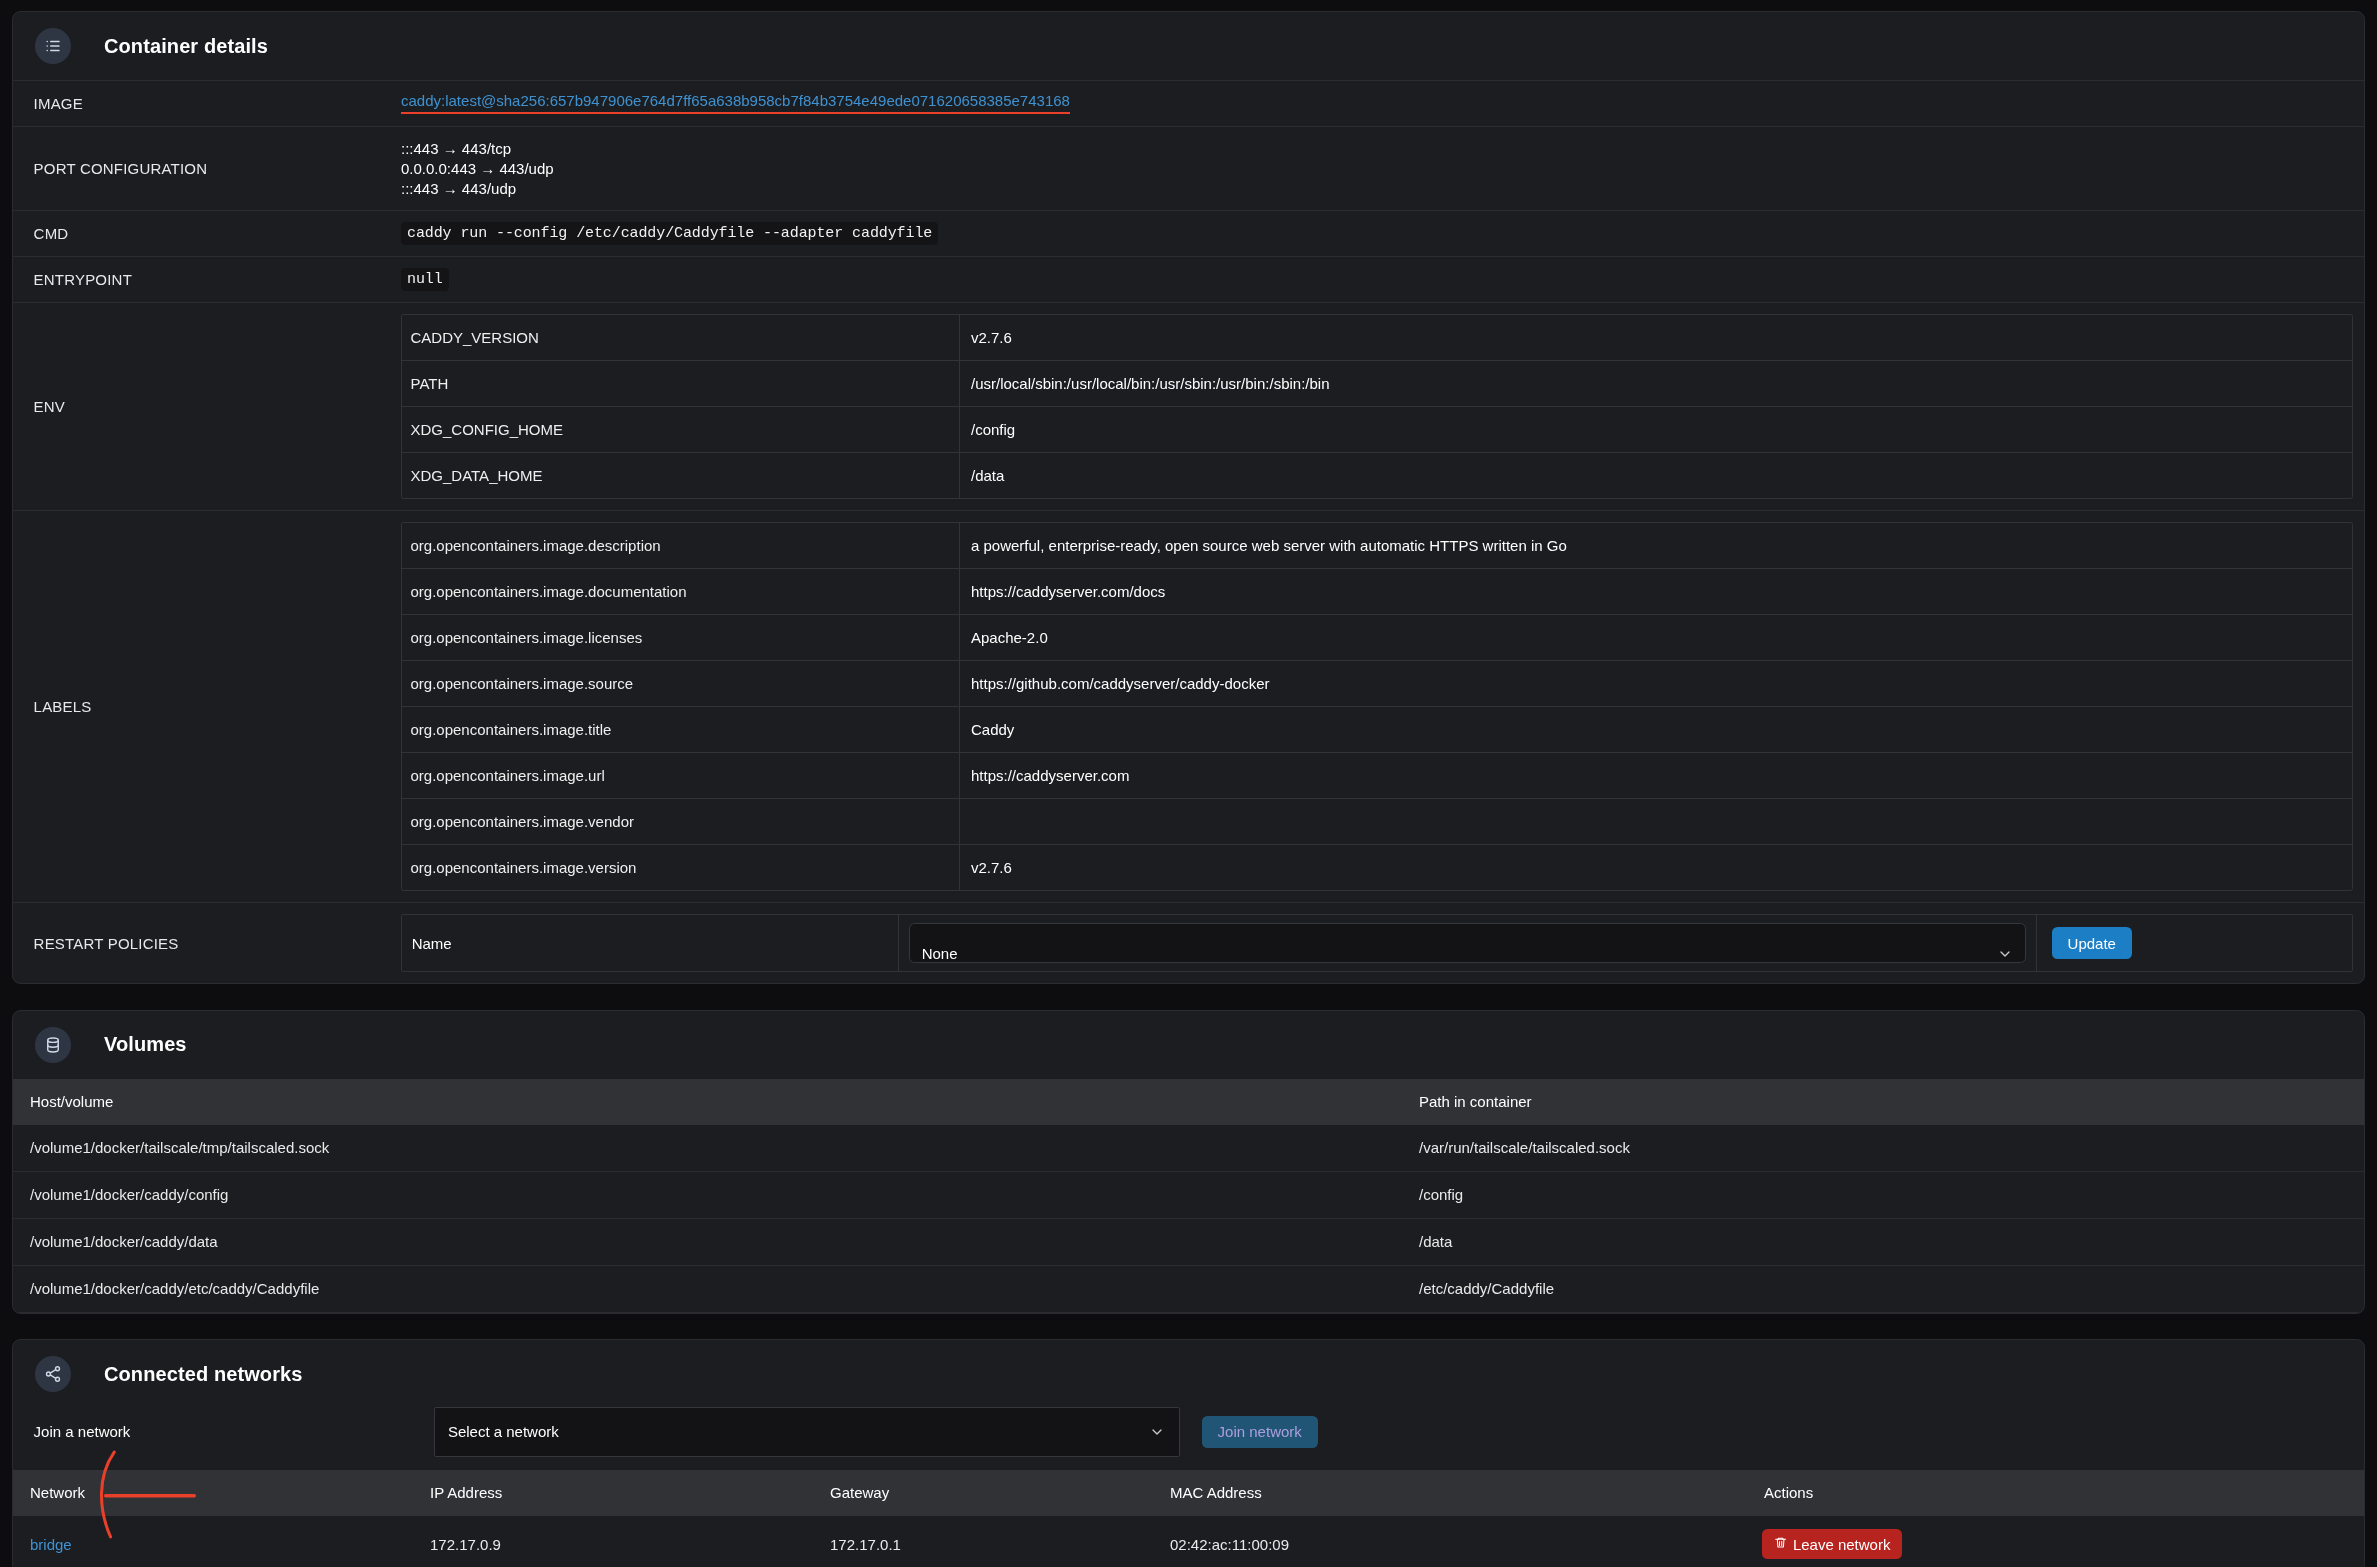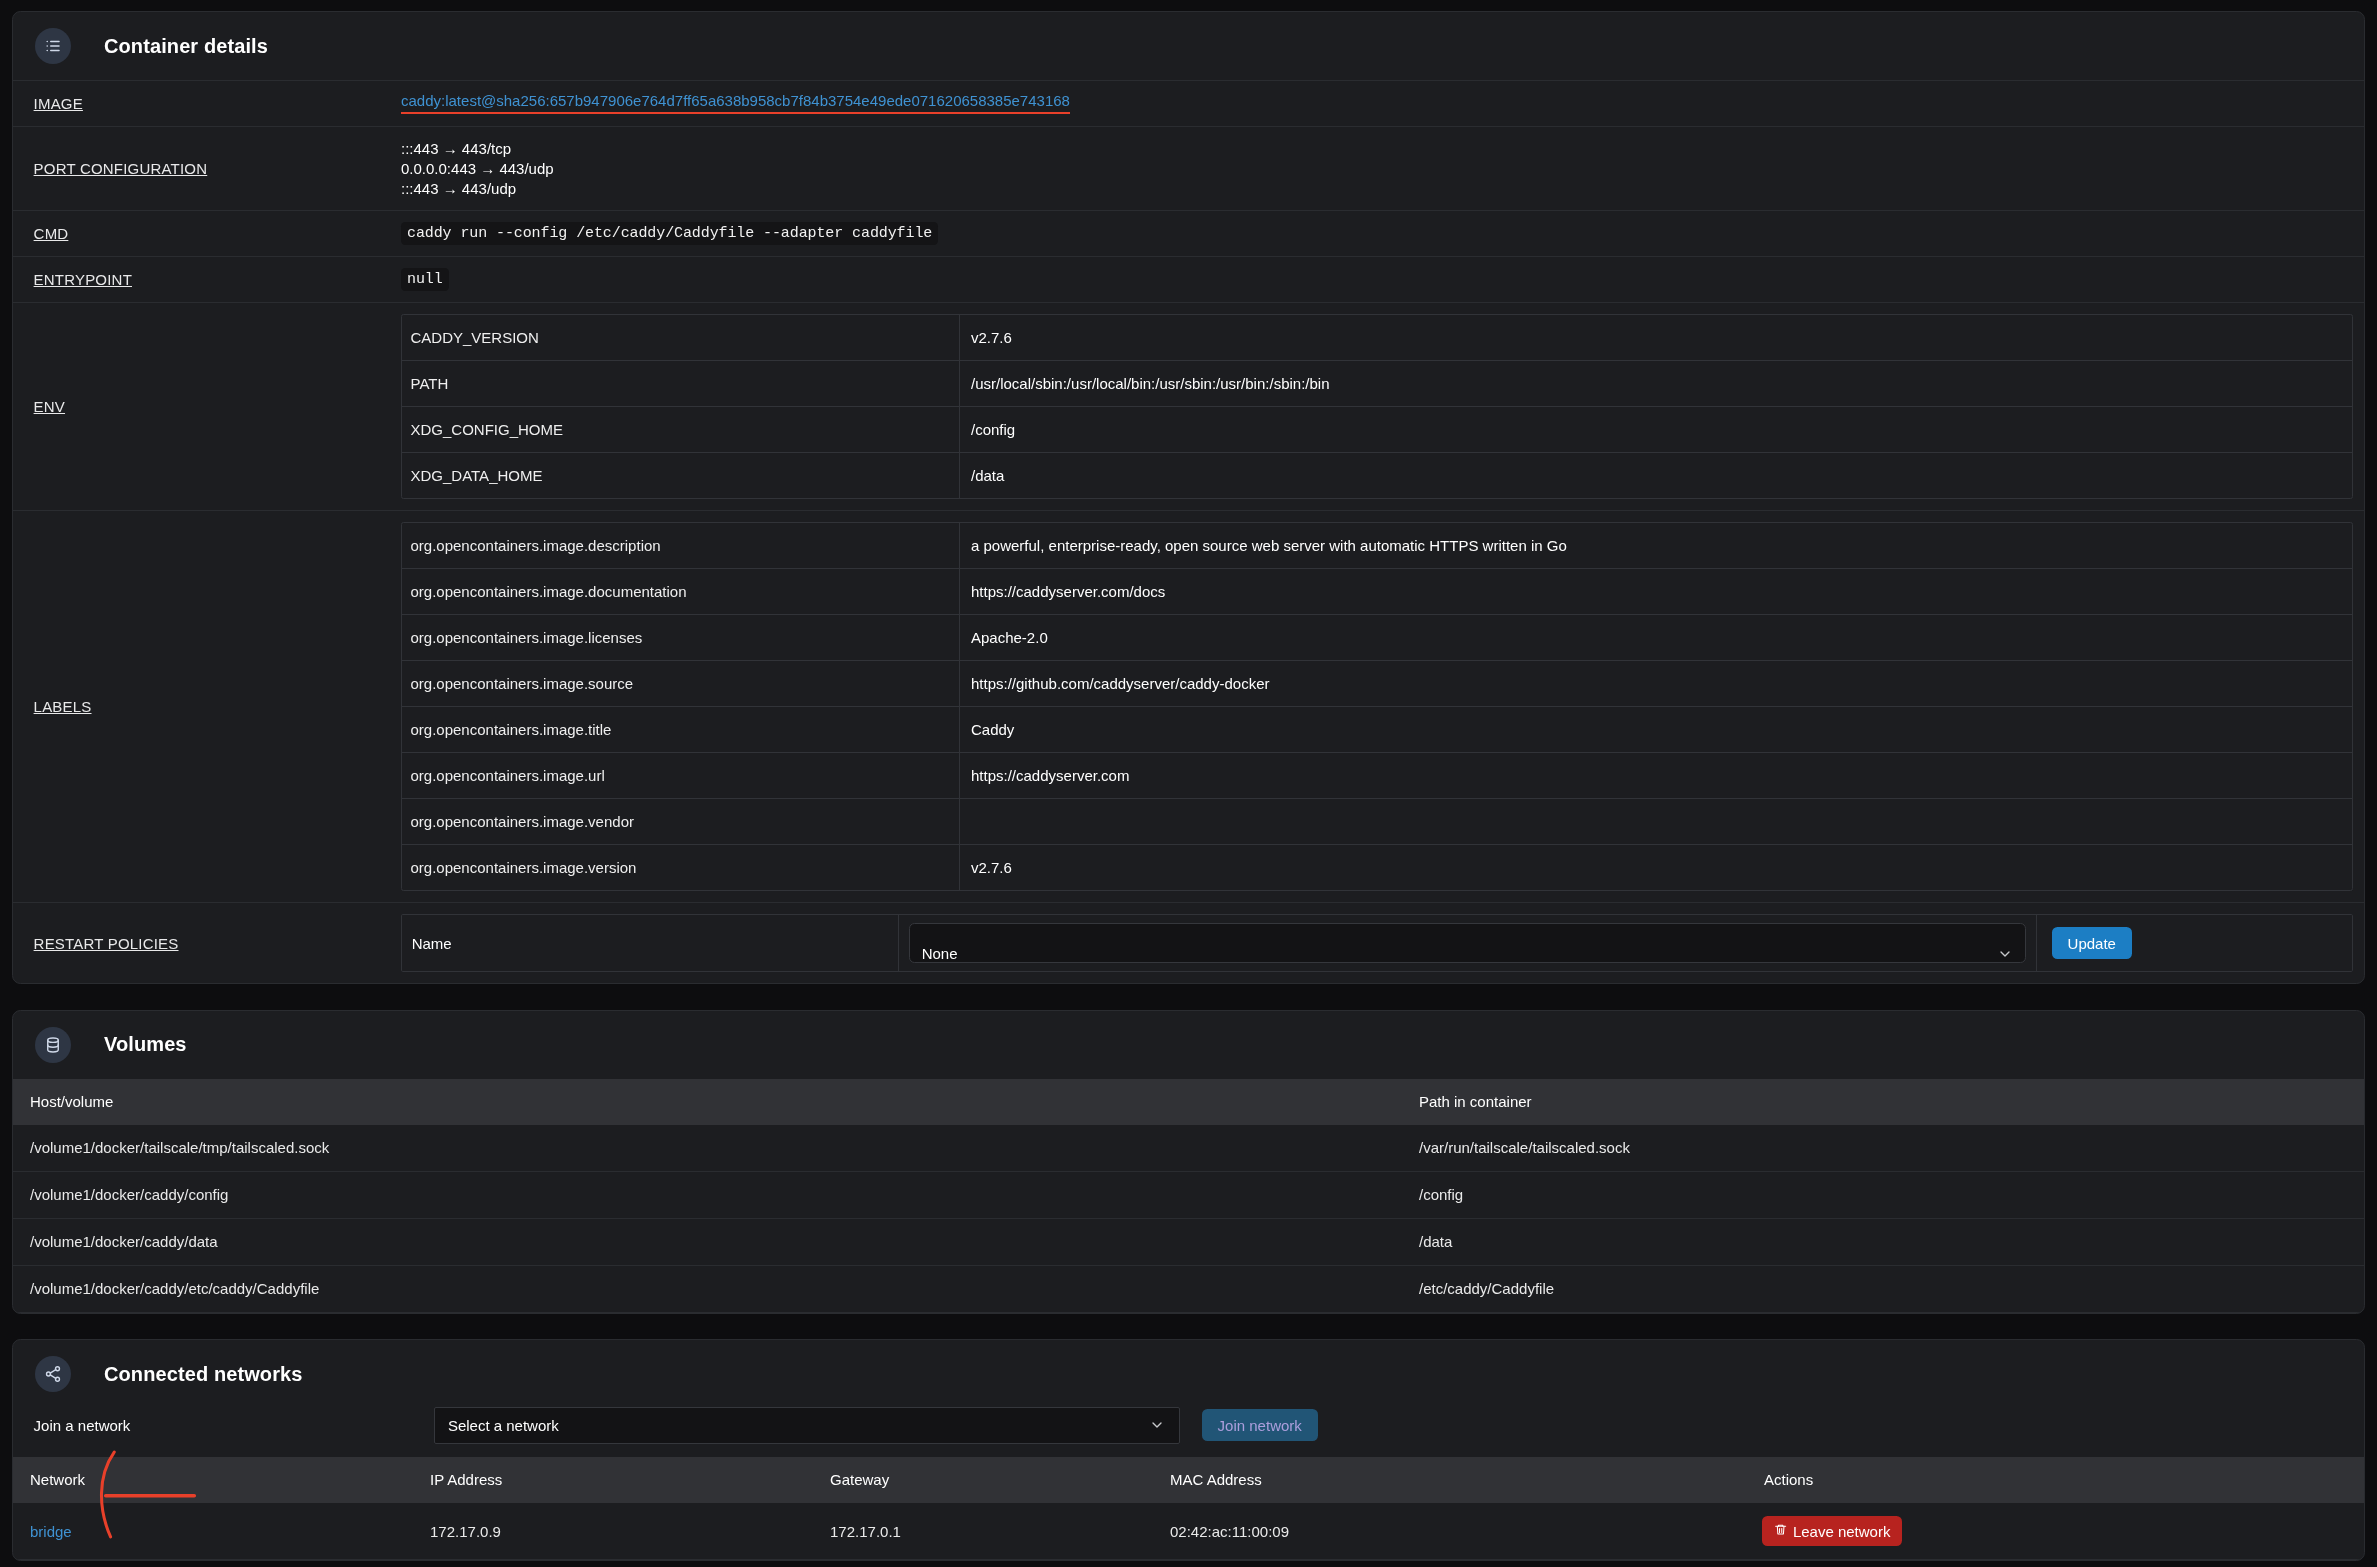--- a/index.html
+++ b/index.html
@@ -64,21 +64,20 @@
   .detail-row > .detail-label {
     width: 388px;
     flex: 0 0 388px;
     display: flex;
     align-items: center;
     padding-left: 20.6px;
     box-sizing: border-box;
     font-size: 15px;
     color: #e9e9ea;
     letter-spacing: 0.2px;
-    text-decoration: underline;
   }
   .detail-row > .detail-value {
     flex: 1 1 auto;
     display: flex;
     flex-direction: column;
     justify-content: center;
     padding: 11px 0;
     font-size: 15px;
   }
 
@@ -270,21 +269,21 @@
     flex: 0 0 400px;
     font-size: 15px;
     color: #ffffff;
   }
   .join-select {
     width: 746px;
     flex: 0 0 746px;
     background: #131315;
     border: 0.6px solid #35373c;
     border-radius: 2px;
-    height: 37px;
+    height: 50px;
     display: flex;
     align-items: center;
     justify-content: space-between;
     padding: 0 13.3px;
     box-sizing: border-box;
     font-size: 15px;
     color: #ffffff;
   }
   .join-btn-wrap { padding-left: 22px; }
 

